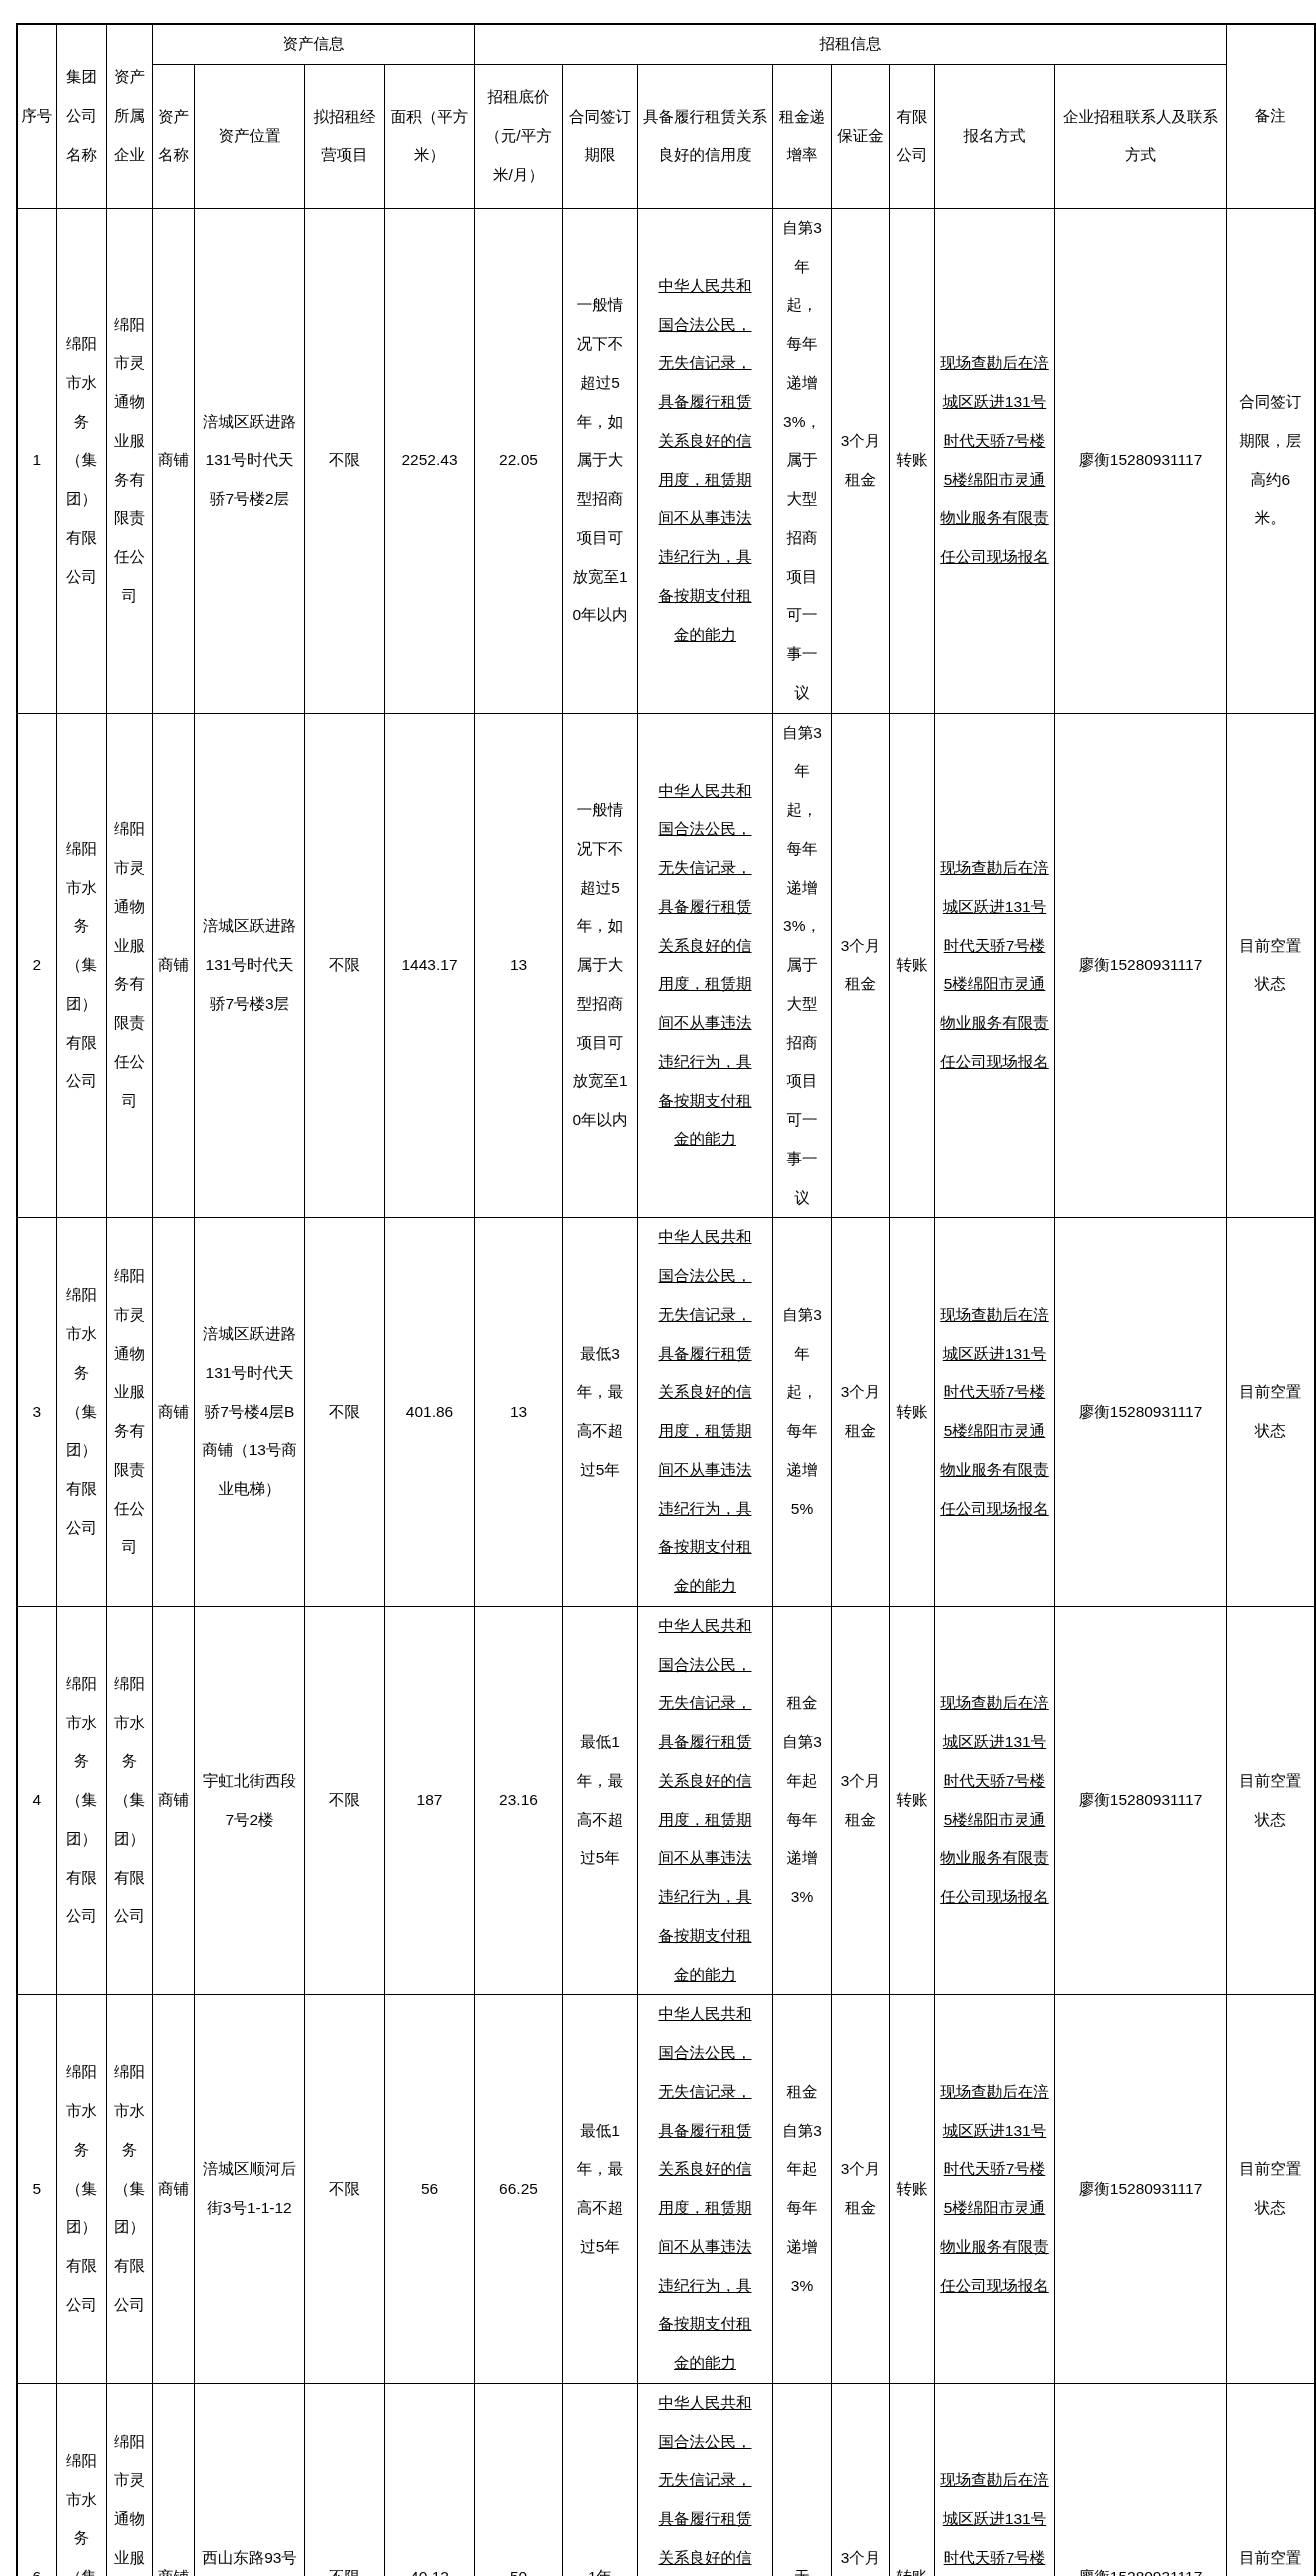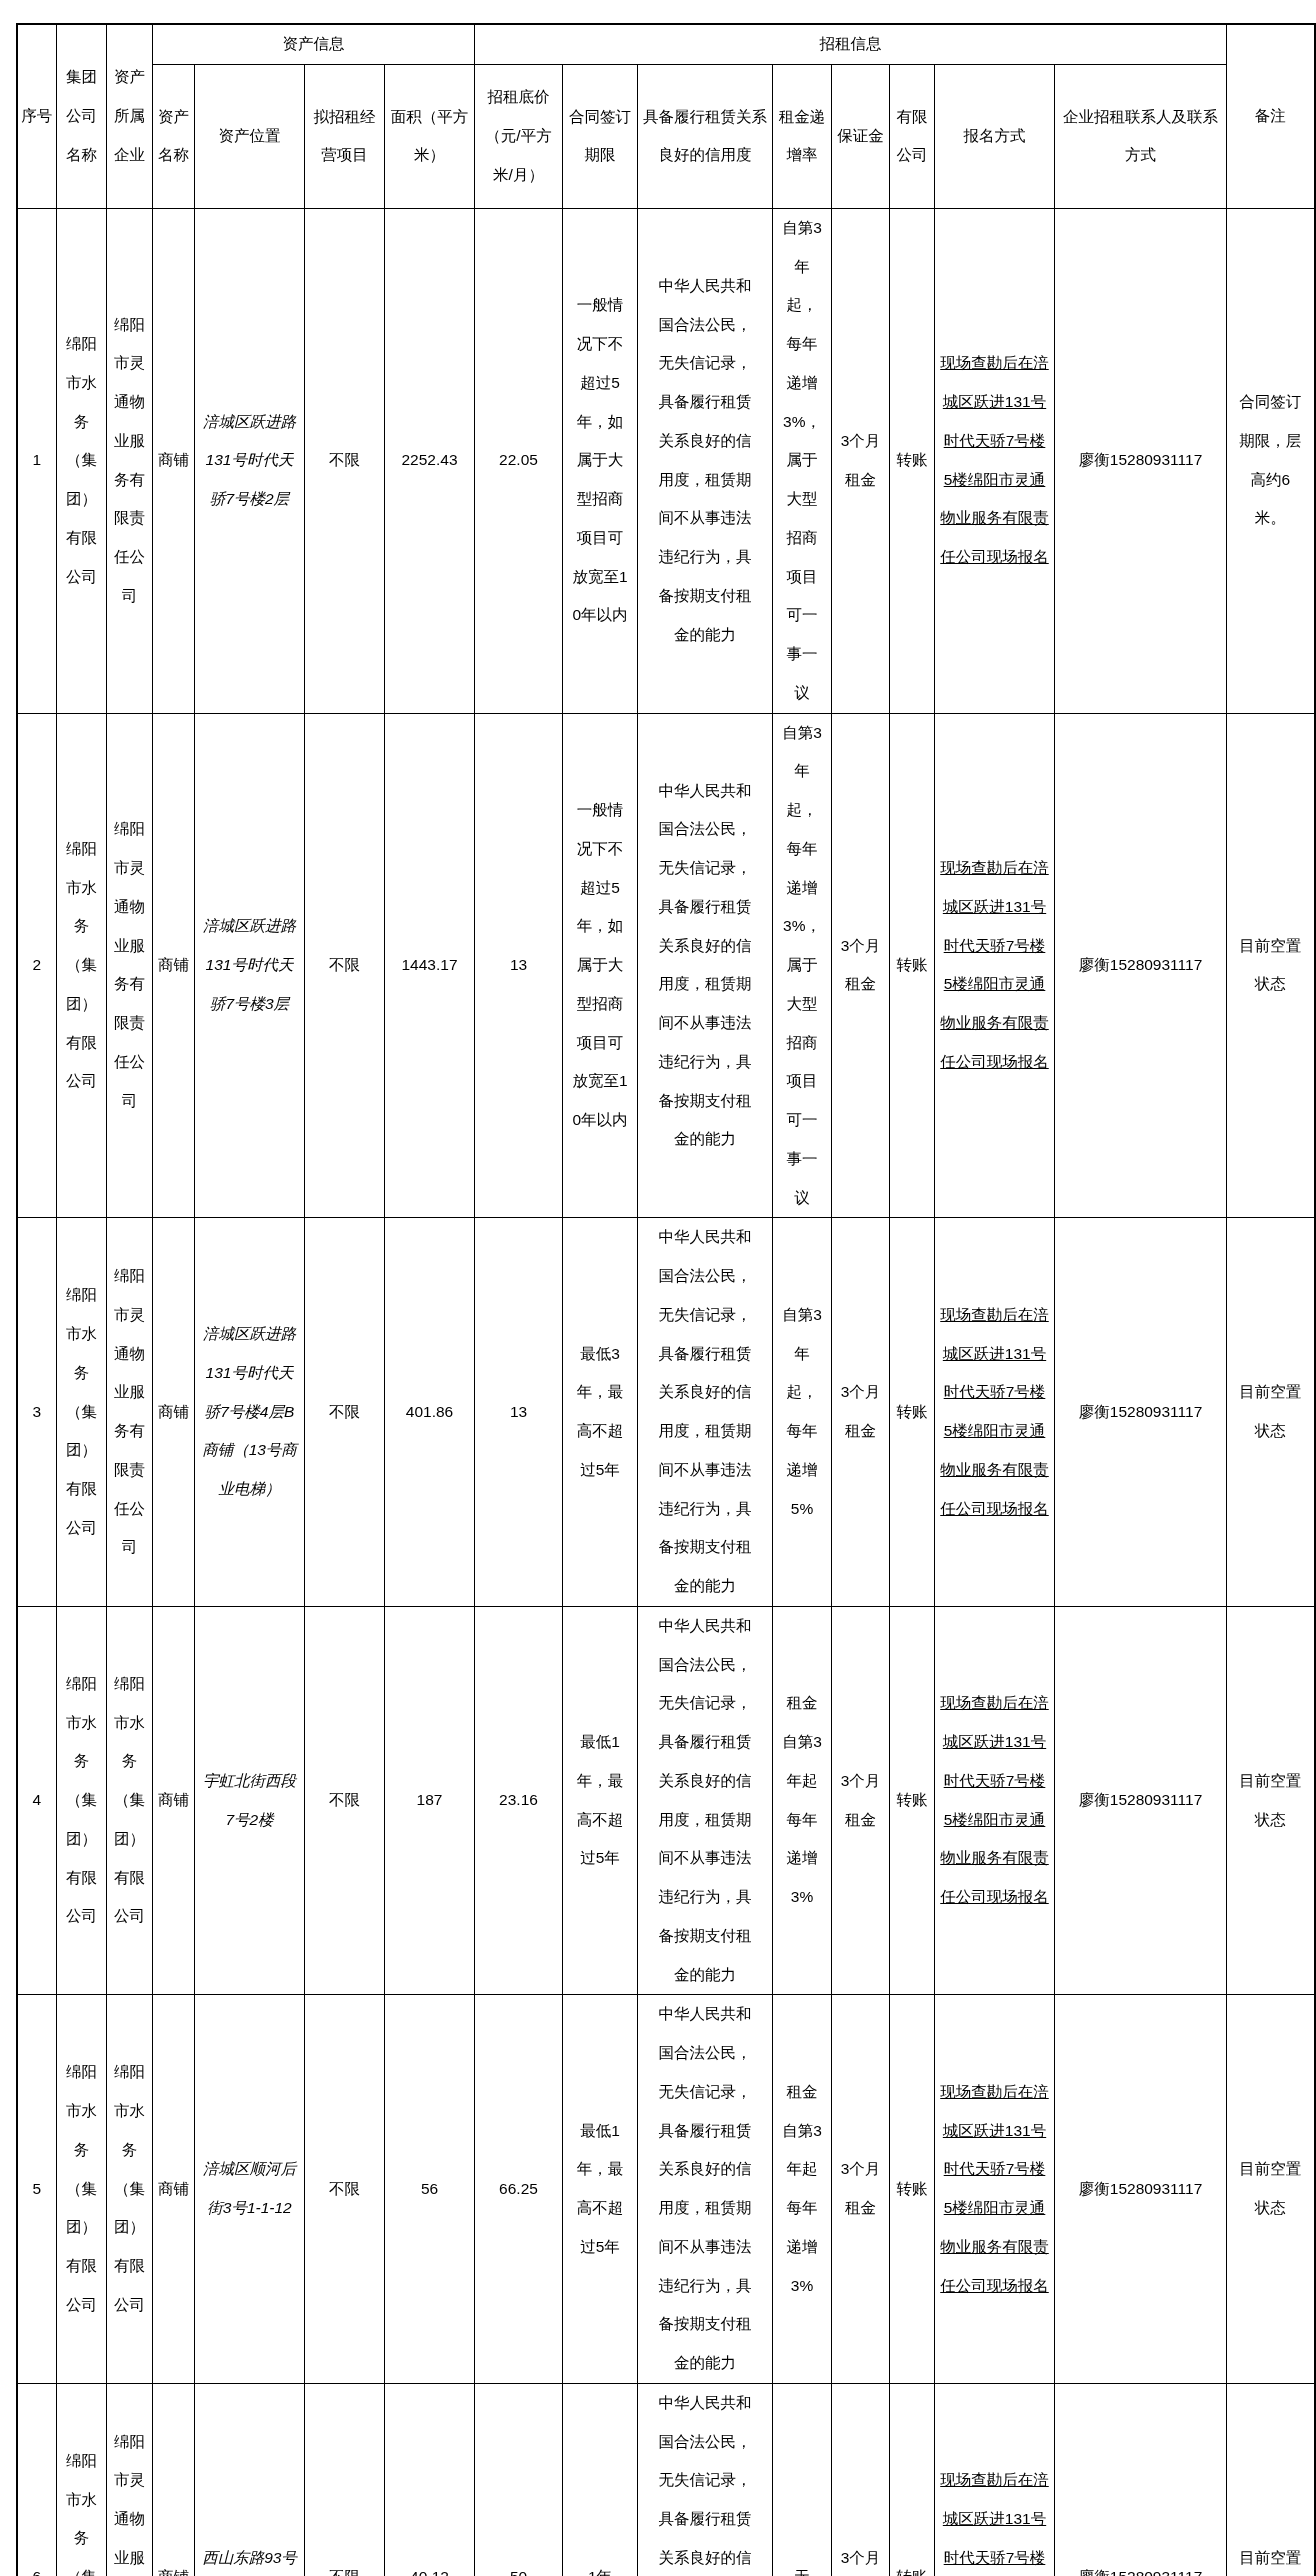--- a/index.html
+++ b/index.html
@@ -30,22 +30,22 @@
     font-weight:normal;
     word-break:break-all;
     overflow:hidden;
   }
   table.lease { border:2.1px solid #000; }
   thead tr.h1 { height:37px; }
   thead tr.h2 { height:144px; }
   th { padding:0 3.1px; }
   td { padding:0 6.2px; }
   td:nth-child(2), td:nth-child(3), td:nth-child(4) { padding:0 4.1px; }
-  td:nth-child(5)  { padding:0 5.2px;font-style:italic; }
-  td:nth-child(10) { padding:0 13.4px; }
+  td:nth-child(5)  { padding:0 5.2px; }
+  td:nth-child(10) { padding:0 13.4px;text-decoration:underline; }
   td:nth-child(14) { padding:0 5.2px;text-decoration:underline; }
   td:nth-child(16) { padding:0 10.3px; }
   tbody tr:nth-child(1) { height:417px; }
   tbody tr:nth-child(2) { height:402px; }
   tbody tr:nth-child(3) { height:376px; }
   tbody tr:nth-child(4) { height:366px; }
   tbody tr:nth-child(5) { height:366px; }
   tbody tr:nth-child(6) { height:366px; }
   tbody tr:nth-child(7) { height:392px; }
   tbody tr:nth-child(8) { height:348px; }

